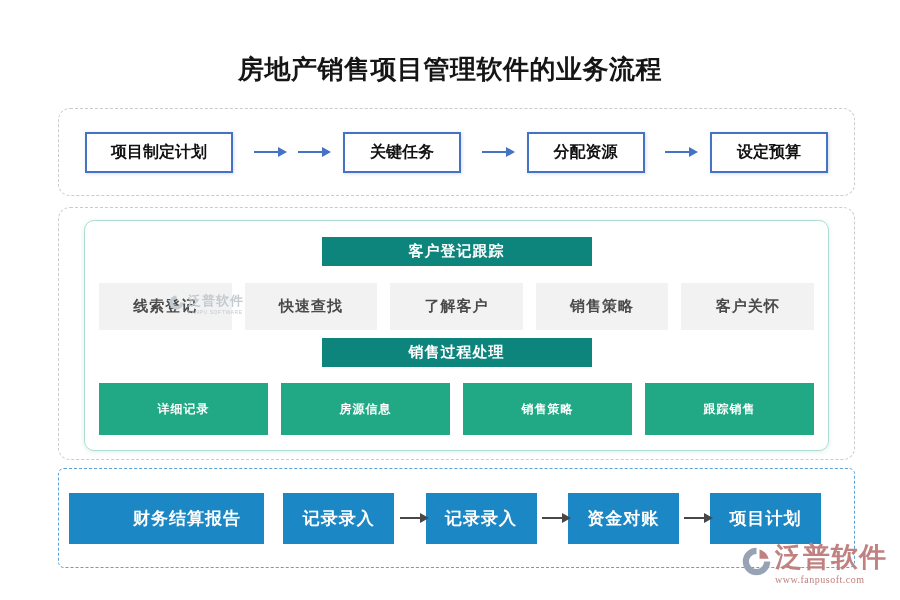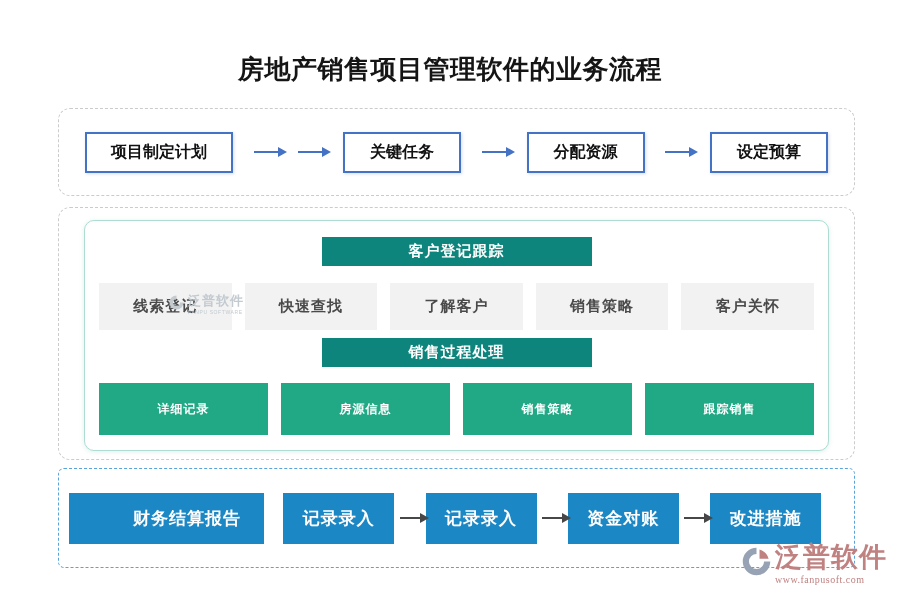--- a/index.html
+++ b/index.html
@@ -152,21 +152,21 @@
 
   <div class="container finance">
     <div class="bbox wide">财务结算报告</div>
     <div class="spacer"></div>
     <div class="bbox">记录录入</div>
     <div class="arrow dark"></div>
     <div class="bbox">记录录入</div>
     <div class="arrow dark"></div>
     <div class="bbox">资金对账</div>
     <div class="arrow dark"></div>
-    <div class="bbox">改进措施</div>
+    <div class="bbox">项目计划</div>
   </div>
 
   <div class="watermark">
     <span class="wm-glyph">
       <svg viewBox="0 0 24 24" fill="currentColor">
           <path d="M12 2a10 10 0 1 0 10 10h-5a5 5 0 1 1-5-5z"></path>
         </svg>
     </span>
     <span class="wm-stack">
       <span class="wm-text">泛普软件</span>

